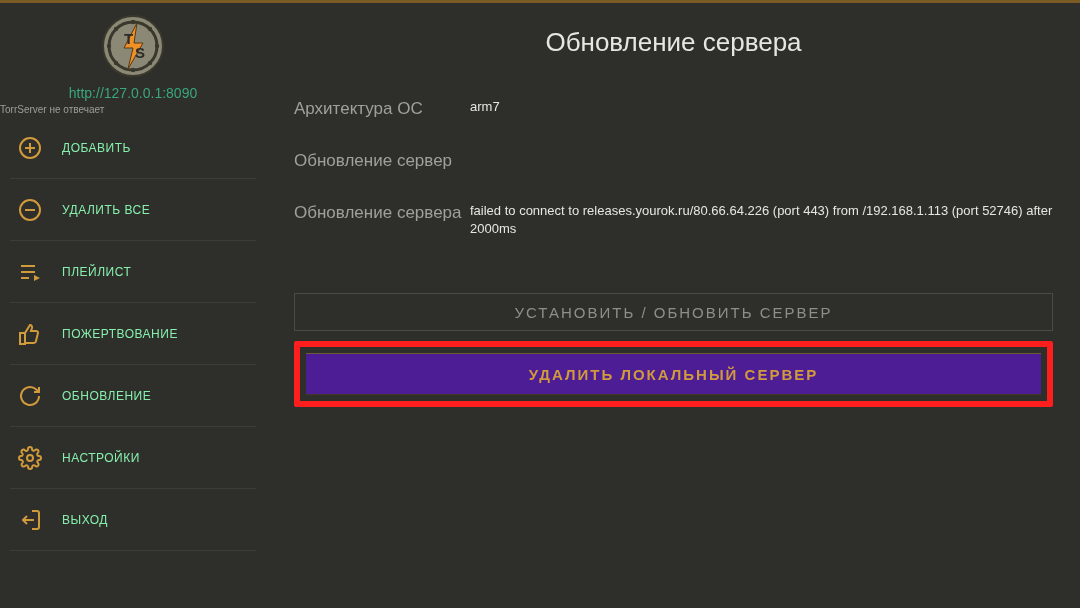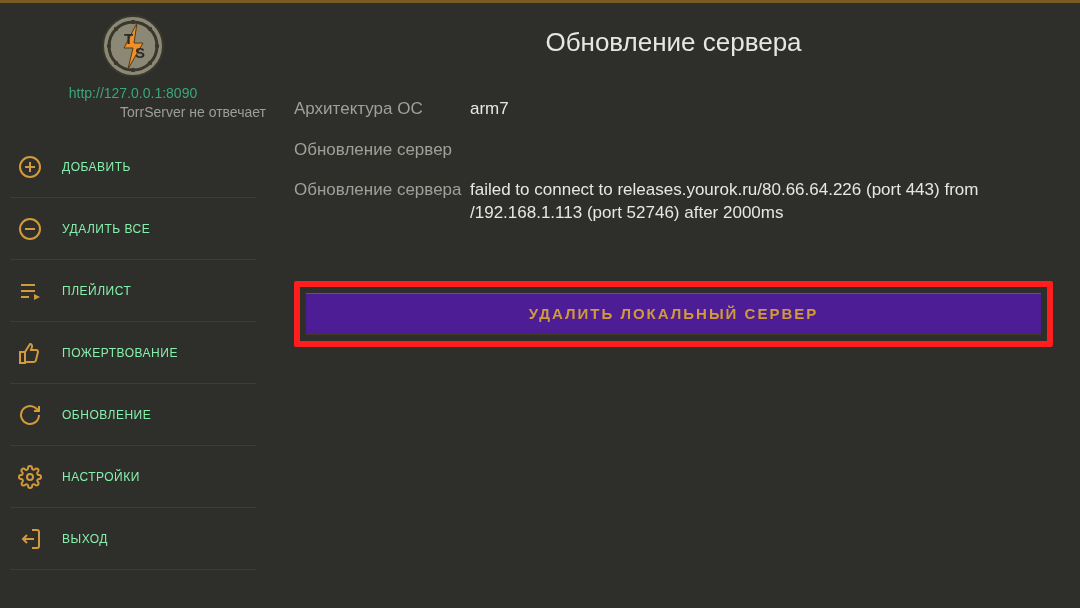--- a/index.html
+++ b/index.html
@@ -33,25 +33,25 @@
     margin-top: 6px;
     margin-bottom: 8px;
   }
   .server-url {
     text-align: center;
     font-size: 14px;
     color: #3aa77a;
     cursor: pointer;
   }
   .server-status {
-    text-align: right;
-    font-size: 14px;
+    text-align: left;
+    font-size: 10px;
     color: #9e9e99;
     margin-top: 3px;
-    margin-bottom: 16px;
+    margin-bottom: 2px;
   }
   .nav { display: flex; flex-direction: column; }
   .nav-item {
     display: flex;
     align-items: center;
     height: 62px;
     padding: 0 18px 0 16px;
     cursor: pointer;
     position: relative;
   }
@@ -88,33 +88,33 @@
     padding: 24px 27px 20px 28px;
     position: relative;
   }
   .page-title {
     text-align: center;
     font-size: 26px;
     font-weight: 400;
     color: #e6e6e2;
     margin-bottom: 40px;
   }
-  .info-rows { display: flex; flex-direction: column; gap: 18px; margin-bottom: 56px; }
+  .info-rows { display: flex; flex-direction: column; gap: 30px; margin-bottom: 56px; }
   .info-row { display: flex; }
   .info-label {
     width: 176px;
     flex: 0 0 176px;
     color: #a0a09a;
     font-size: 17px;
     line-height: 1.3;
     font-weight: 500;
   }
   .info-value {
     color: #e6e6e2;
-    font-size: 17px;
+    font-size: 13px;
     line-height: 1.35;
     flex: 1;
   }
   .btn {
     width: 100%;
     height: 38px;
     border: 1px solid #4b4b46;
     background: transparent;
     color: #8f8f88;
     font-size: 15px;
@@ -261,19 +261,20 @@
       </div>
       <div class="info-row">
         <div class="info-label">Обновление сервер</div>
       </div>
       <div class="info-row">
         <div class="info-label">Обновление сервера</div>
         <div class="info-value">failed to connect to releases.yourok.ru/80.66.64.226 (port 443) from /192.168.1.113 (port 52746) after 2000ms</div>
       </div>
     </div>
 
+    <button class="btn">УСТАНОВИТЬ / ОБНОВИТЬ СЕРВЕР</button>
 
     <div class="btn-highlighted-wrap">
       <button class="btn-highlighted">УДАЛИТЬ ЛОКАЛЬНЫЙ СЕРВЕР</button>
     </div>
   </main>
 
 </div>
 
 </body></html>

